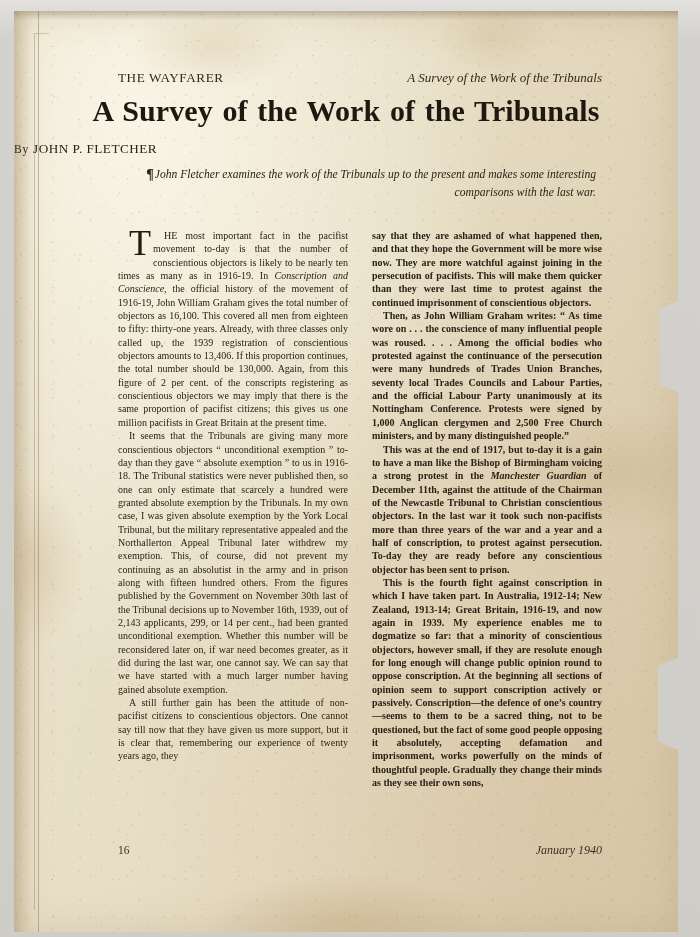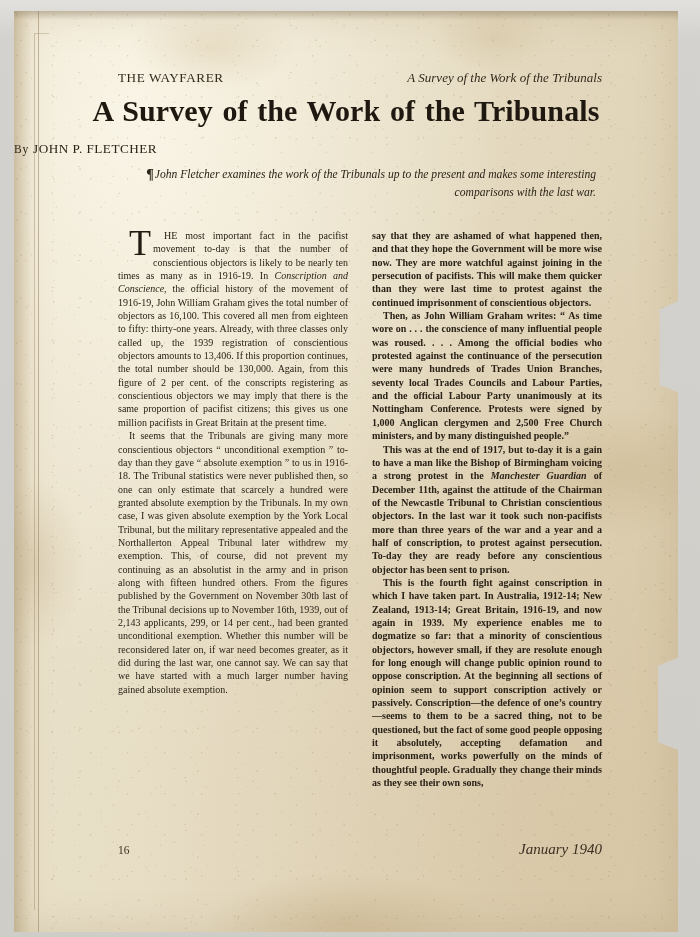--- a/index.html
+++ b/index.html
@@ -241,21 +241,21 @@
     width: 484px;
     display: flex;
     justify-content: space-between;
     align-items: baseline;
   }
   .folio {
     font-size: 11.5px;
     color: #3a2f20;
   }
   .issue-date {
-    font-size: 15px;
+    font-size: 12px;
     font-style: italic;
     color: #3a2f20;
   }
 
   
   .softness {
     position: absolute;
     inset: 0;
     pointer-events: none;
     backdrop-filter: none;
@@ -293,20 +293,21 @@
 
       <div class="standfirst">
         <span class="pilcrow">¶</span><span>John Fletcher examines the work of the Tribunals up to the present and makes some interesting comparisons with the last war.</span>
       </div>
 
       <div class="columns">
 
         <div class="col col-left">
           <p class="dropcap-para">THE most important fact in the pacifist movement to-day is that the number of conscientious objectors is likely to be nearly ten times as many as in 1916-19. In <span class="it">Conscription and Conscience</span>, the official history of the movement of 1916-19, John William Graham gives the total number of objectors as 16,100. This covered all men from eighteen to fifty: thirty-one years. Already, with three classes only called up, the 1939 registration of conscientious objectors amounts to 13,406. If this proportion continues, the total number should be 130,000. Again, from this figure of 2 per cent. of the conscripts registering as conscientious objectors we may imply that there is the same proportion of pacifist citizens; this gives us one million pacifists in Great Britain at the present time.</p>
           <p>It seems that the Tribunals are giving many more conscientious objectors “ unconditional exemption ” to-day than they gave “ absolute exemption ” to us in 1916-18. The Tribunal statistics were never published then, so one can only estimate that scarcely a hundred were granted absolute exemption by the Tribunals. In my own case, I was given absolute exemption by the York Local Tribunal, but the military representative appealed and the Northallerton Appeal Tribunal later withdrew my exemption. This, of course, did not prevent my continuing as an absolutist in the army and in prison along with fifteen hundred others. From the figures published by the Government on November 30th last of the Tribunal decisions up to November 16th, 1939, out of 2,143 applicants, 299, or 14 per cent., had been granted unconditional exemption. Whether this number will be reconsidered later on, if war need becomes greater, as it did during the last war, one cannot say. We can say that we have started with a much larger number having gained absolute exemption.</p>
+          <p>A still further gain has been the attitude of non-pacifist citizens to conscientious objectors. One cannot say till now that they have given us more support, but it is clear that, remembering our experience of twenty years ago, they</p>
         </div>
 
         <div class="col col-right">
           <p class="noindent">say that they are ashamed of what happened then, and that they hope the Government will be more wise now. They are more watchful against joining in the persecution of pacifists. This will make them quicker than they were last time to protest against the continued imprisonment of conscientious objectors.</p>
           <p>Then, as John William Graham writes: “ As time wore on . . . the conscience of many influential people was roused. . . . Among the official bodies who protested against the continuance of the persecution were many hundreds of Trades Union Branches, seventy local Trades Councils and Labour Parties, and the official Labour Party unanimously at its Nottingham Conference. Protests were signed by 1,000 Anglican clergymen and 2,500 Free Church ministers, and by many distinguished people.”</p>
           <p>This was at the end of 1917, but to-day it is a gain to have a man like the Bishop of Birmingham voicing a strong protest in the <span class="it">Manchester Guardian</span> of December 11th, against the attitude of the Chairman of the Newcastle Tribunal to Christian conscientious objectors. In the last war it took such non-pacifists more than three years of the war and a year and a half of conscription, to protest against persecution. To-day they are ready before any conscientious objector has been sent to prison.</p>
           <p>This is the fourth fight against conscription in which I have taken part. In Australia, 1912-14; New Zealand, 1913-14; Great Britain, 1916-19, and now again in 1939. My experience enables me to dogmatize so far: that a minority of conscientious objectors, however small, if they are resolute enough for long enough will change public opinion round to oppose conscription. At the beginning all sections of opinion seem to support conscription actively or passively. Conscription—the defence of one’s country—seems to them to be a sacred thing, not to be questioned, but the fact of some good people opposing it absolutely, accepting defamation and imprisonment, works powerfully on the minds of thoughtful people. Gradually they change their minds as they see their own sons,</p>
         </div>
 
       </div>

